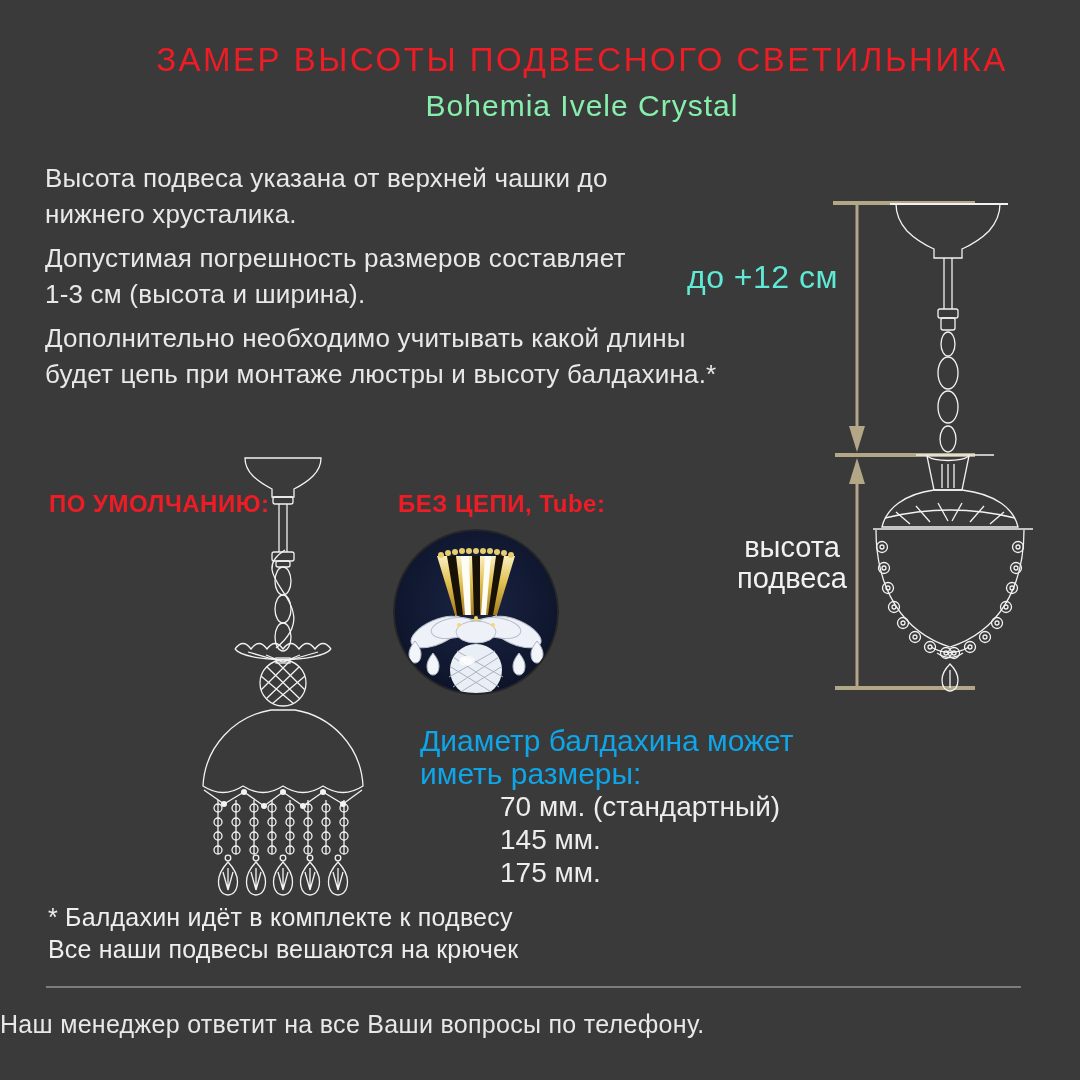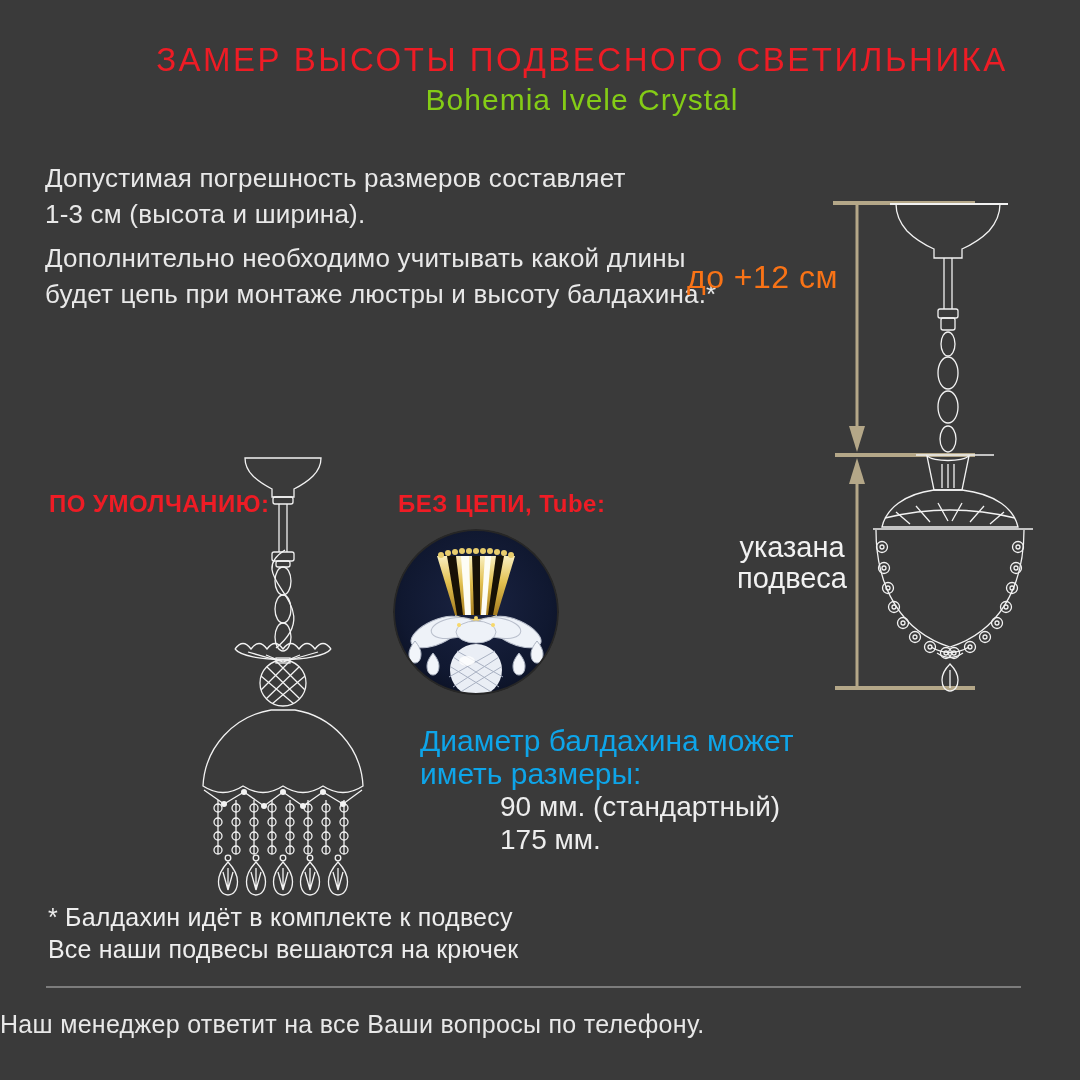--- a/index.html
+++ b/index.html
@@ -11,22 +11,22 @@
   }
   .canvas{position:absolute;inset:0;width:944px;height:1080px;}
 
   
   .header{position:absolute;left:84px;top:40px;width:996px;text-align:center;}
   .title{
     color:#ee1c25;font-size:33px;font-weight:400;letter-spacing:2.5px;
     line-height:40px;white-space:nowrap;
   }
   .subtitle{
-    color:#84cc16;font-size:30px;font-weight:400;letter-spacing:1px;
-    line-height:36px;margin-top:2px;
+    color:#86efac;font-size:30px;font-weight:400;letter-spacing:1px;
+    line-height:36px;margin-top:8px;
   }
 
   
   .info{position:absolute;left:45px;top:160px;width:690px;}
   .info p{
     margin:0 0 8px 0;color:#e8e8e8;font-size:26px;line-height:36px;
     letter-spacing:.2px;white-space:pre-line;font-weight:400;
   }
 
   
@@ -40,21 +40,21 @@
   
   .left-drawing{position:absolute;left:188px;top:452px;width:190px;height:448px;}
   .right-diagram{position:absolute;left:700px;top:194px;width:360px;height:500px;}
 
   
   .photo-circle{position:absolute;left:393px;top:529px;width:166px;height:166px;border-radius:50%;}
 
   
   .allowance{
     position:absolute;left:640px;top:259px;width:198px;text-align:right;
-    color:#f97316;font-size:32px;letter-spacing:.5px;white-space:nowrap;
+    color:#5eead4;font-size:32px;letter-spacing:.5px;white-space:nowrap;
   }
   .height-label{
     position:absolute;left:722px;top:532px;width:140px;text-align:center;
     color:#f1f1f1;font-size:29px;line-height:31px;white-space:pre-line;
   }
 
   
   .diameter-heading{
     position:absolute;left:420px;top:724px;color:#0ea5e9;
     font-size:30px;line-height:33px;white-space:pre-line;
@@ -82,20 +82,22 @@
 <body>
 
 <div class="canvas">
 
   <div class="header">
     <div class="title">ЗАМЕР ВЫСОТЫ ПОДВЕСНОГО СВЕТИЛЬНИКА</div>
     <div class="subtitle">Bohemia Ivele Crystal</div>
   </div>
 
   <div class="info">
+    <p>Высота подвеса указана от верхней чашки до
+нижнего хрусталика.</p>
     <p>Допустимая погрешность размеров составляет
 1-3 см (высота и ширина).</p>
     <p>Дополнительно необходимо учитывать какой длины
 будет цепь при монтаже люстры и высоту балдахина.*</p>
   </div>
 
   <div class="section-label label-nochain">БЕЗ ЦЕПИ, Tube:</div>
   <div class="section-label label-default">ПО УМОЛЧАНИЮ:</div>
 
   <svg class="left-drawing" viewBox="0 0 190 448" xmlns="http://www.w3.org/2000/svg">
@@ -328,27 +330,28 @@
           <circle cx="270" cy="453" r="2"></circle>
           <circle cx="254" cy="459" r="2"></circle>
       </g>
 
       <path d="M231 453 Q250 464 269 453 M237 459 Q250 468 263 459"></path>
       <path d="M250 470 c6 6 8 12 8 16 c0 7 -3.5 11 -8 11 c-4.5 0 -8 -4 -8 -11 c0 -4 2 -10 8 -16 Z M250 476 V494"></path>
     </g>
   </svg>
 
   <div class="allowance">до +12 см</div>
-  <div class="height-label">указана
+  <div class="height-label">высота
 подвеса</div>
 
   <div class="diameter-heading">Диаметр балдахина может
 иметь размеры:</div>
   <div class="diameter-options">
-    <div>90 мм. (стандартный)</div>
+    <div>70 мм. (стандартный)</div>
+    <div>145 мм.</div>
     <div>175 мм.</div>
   </div>
 
   <div class="footnote">* Балдахин идёт в комплекте к подвесу
 Все наши подвесы вешаются на крючек</div>
 
   <div class="divider"></div>
   <div class="footer-text">Наш менеджер ответит на все Ваши вопросы по телефону.</div>
 
 </div>

